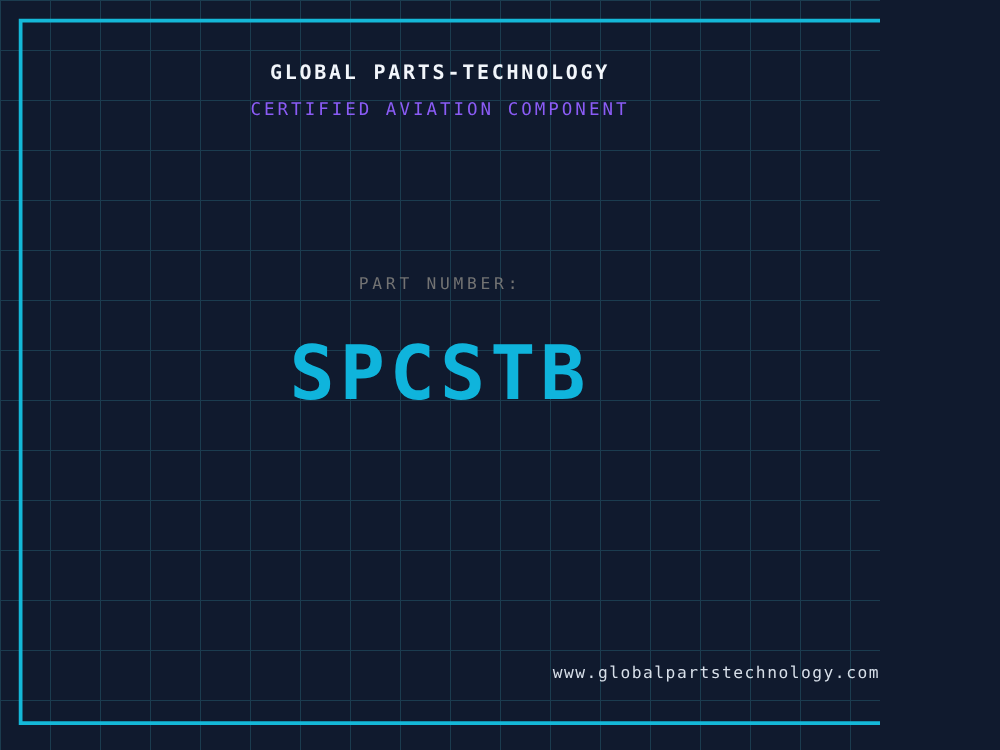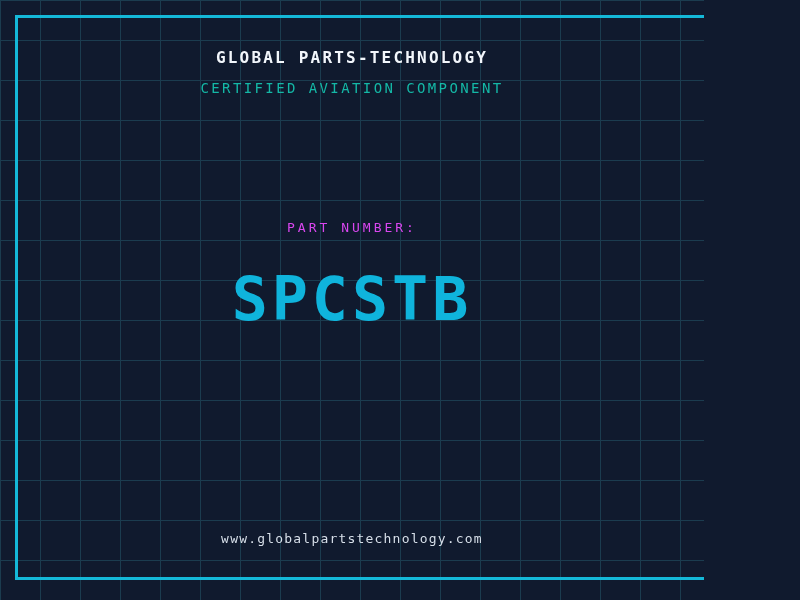--- a/index.html
+++ b/index.html
@@ -64,46 +64,47 @@
   #company-name {
     top: 48px;
     color: #f2f6fb;
     font-size: 16px;
     font-weight: bold;
     letter-spacing: 2.2px;
   }
 
   #certification-line {
     top: 80px;
-    color: #14b8a6;
+    color: #8b5cf6;
     font-size: 14px;
     letter-spacing: 2.4px;
   }
 
   #part-number-label {
     top: 220px;
-    color: #d946ef;
+    color: #737373;
     font-size: 13px;
     letter-spacing: 3px;
   }
 
   #part-number-value {
     top: 262px;
     color: #0fb4dc;
     font-size: 60px;
     font-weight: bold;
     letter-spacing: 4px;
     line-height: 74px;
   }
 
   #website-url {
     top: 531px;
     color: #d7dfe9;
     font-size: 13px;
     letter-spacing: 1.2px;
+    text-align: right;
   }
 </style>
 </head>
 <body>
 
 <div id="card">
 
   <div id="grid"></div>
 
   <div id="frame"></div>

